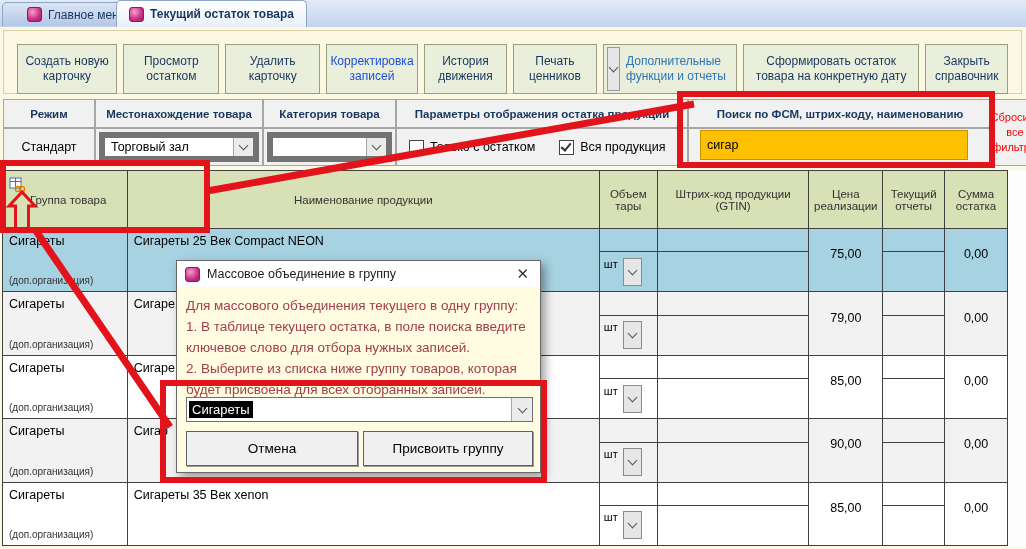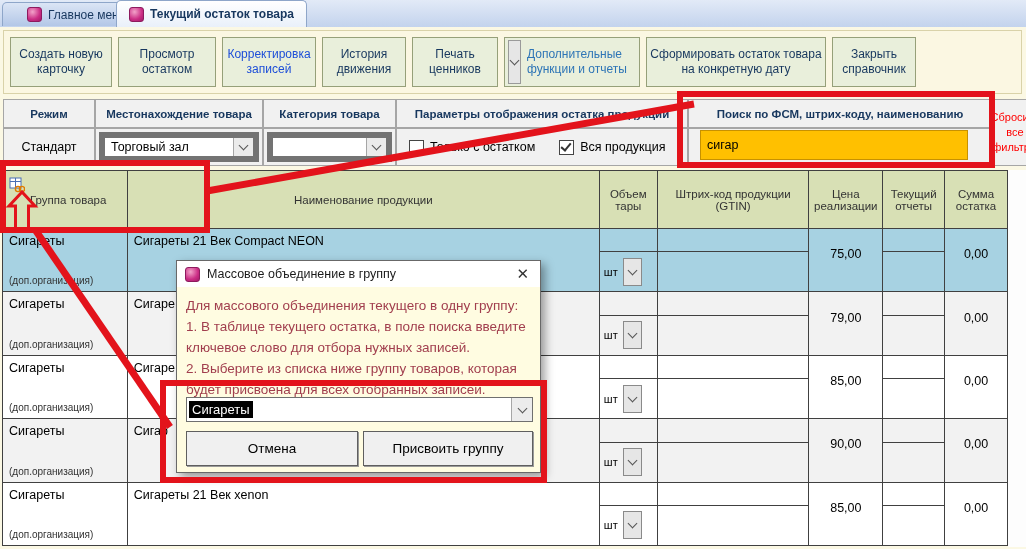--- a/index.html
+++ b/index.html
@@ -14,21 +14,21 @@
        padding:0 12px;border:1px solid #8ea6c9;border-bottom:none;
        border-radius:5px 5px 0 0;font-size:12px;color:#17375e;cursor:default;}
   .tab.inactive{background:linear-gradient(#dbe5f5,#b3c7e7);padding-left:24px;}
   .tab.active{top:0;height:26px;background:linear-gradient(#ffffff,#e9f0fa);font-weight:bold;}
   .access-icon{width:15px;height:15px;border-radius:3px;flex:0 0 15px;
        background:radial-gradient(circle at 35% 30%,#f2a2c9,#cb2d85 60%,#a01b66);
        border:1px solid #8d1a5e;box-sizing:border-box;}
 
   
   .toolbar{position:absolute;left:3px;top:30px;width:1019px;height:64px;background:#fbf7e2;
-           border:1px solid #d9d2a9;box-sizing:border-box;display:flex;gap:6px;padding:6px;}
+           border:1px solid #d9d2a9;box-sizing:border-box;display:flex;gap:6px;padding:13px;}
   .tbtn{height:50px;box-sizing:border-box;background:#e9efdb;border:1px solid #96a079;
         color:#17375e;font-size:12px;line-height:1.25;display:flex;align-items:center;
         justify-content:center;text-align:center;padding:2px 3px;cursor:default;}
   .tbtn.orange{color:#1d4ed8;}
   .tgroup{height:50px;box-sizing:border-box;background:#e9efdb;border:1px solid #96a079;
         display:flex;align-items:center;gap:6px;padding:3px;}
   .tgroup .combo-sq{width:20px;height:42px;background:#e6e6e6;border:1px solid #9a9a9a;
         display:flex;align-items:center;justify-content:center;}
   .tgroup .lbl{color:#2e75b6;font-size:12px;line-height:1.25;text-align:left;}
   .chev{width:6px;height:6px;border-right:1.6px solid #555;border-bottom:1.6px solid #555;
@@ -68,21 +68,21 @@
         box-sizing:border-box;}
   .trow{flex:1;display:flex;border-bottom:1px solid #404040;box-sizing:border-box;background:#fff;}
   .trow.alt{background:#f2f2f2;}
   .trow.selected{background:#a7d2e2;}
   .td{box-sizing:border-box;border-right:1px solid #404040;position:relative;}
   .td:last-child{border-right:none;}
   .td .grp{position:absolute;left:6px;top:5px;font-size:12.5px;color:#000;}
   .td .org{position:absolute;left:6px;bottom:5px;font-size:10px;color:#333;}
   .td .pname{position:absolute;left:6px;top:5px;font-size:12.5px;color:#000;white-space:nowrap;}
   .split-top{position:absolute;left:0;right:0;top:0;height:36%;border-bottom:1px solid #404040;}
-  .unitbox{position:absolute;left:4px;top:46%;display:flex;align-items:center;gap:5px;}
+  .unitbox{position:absolute;left:4px;top:46%;display:flex;gap:5px;}
   .unitbox .u{font-size:11px;color:#000;}
   .unitbox .ub{width:17px;height:26px;background:#e6e6e6;border:1px solid #8a8a8a;
        display:flex;align-items:center;justify-content:center;}
   .num{position:absolute;inset:0;display:flex;align-items:center;justify-content:center;
        font-size:12.5px;color:#000;padding-bottom:12px;}
   .sidestrip{position:absolute;left:1008px;top:170px;width:18px;height:377px;background:#fdfdfd;}
 
   
   .dialog{position:absolute;left:176px;top:260px;width:365px;height:213px;background:#fffce1;
           border:1px solid #686868;box-sizing:border-box;box-shadow:4px 4px 9px rgba(0,0,0,.38);
@@ -121,20 +121,21 @@
     </div>
     <div class="tab active" style="left:116px;">
       <span class="access-icon"></span>
       <span>Текущий остаток товара</span>
     </div>
   </div>
 
   <div class="toolbar">
     <div class="tbtn" style="width:102px;">Создать новую карточку</div>
     <div class="tbtn" style="width:98px;">Просмотр остатком</div>
+    <div class="tbtn" style="width:96px;">Удалить карточку</div>
     <div class="tbtn orange" style="width:94px;">Корректировка записей</div>
     <div class="tbtn" style="width:84px;">История движения</div>
     <div class="tbtn" style="width:86px;">Печать ценников</div>
     <div class="tgroup" style="width:136px;align-items:center;">
       <span class="combo-sq">
           <span class="chev"></span>
         </span>
       <span class="lbl">Дополнительные функции и отчеты</span>
     </div>
     <div class="tbtn" style="width:180px;">Сформировать остаток товара на конкретную дату</div>
@@ -196,21 +197,21 @@
   </div>
 
   <div class="rows">
 
     <div class="trow selected">
       <div class="td" style="width:125px;">
           <span class="grp">Сигареты</span>
           <span class="org">(доп.организация)</span>
         </div>
       <div class="td" style="width:473px;">
-          <span class="pname">Сигареты 21 Век Compact NEON</span>
+          <span class="pname">Сигареты 25 Век Compact NEON</span>
         </div>
       <div class="td" style="width:58px;">
           <span class="split-top"></span>
         <span class="unitbox">
             <span class="u">шт</span>
             <span class="ub">
               <span class="chev"></span>
             </span>
           </span>
         </div>
@@ -320,21 +321,21 @@
           <span class="num">0,00</span>
         </div>
     </div>
 
     <div class="trow">
       <div class="td" style="width:125px;">
           <span class="grp">Сигареты</span>
           <span class="org">(доп.организация)</span>
         </div>
       <div class="td" style="width:473px;">
-          <span class="pname">Сигареты 21 Век xenon</span>
+          <span class="pname">Сигареты 35 Век xenon</span>
         </div>
       <div class="td" style="width:58px;">
           <span class="split-top"></span>
         <span class="unitbox">
             <span class="u">шт</span>
             <span class="ub">
               <span class="chev"></span>
             </span>
           </span>
         </div>

